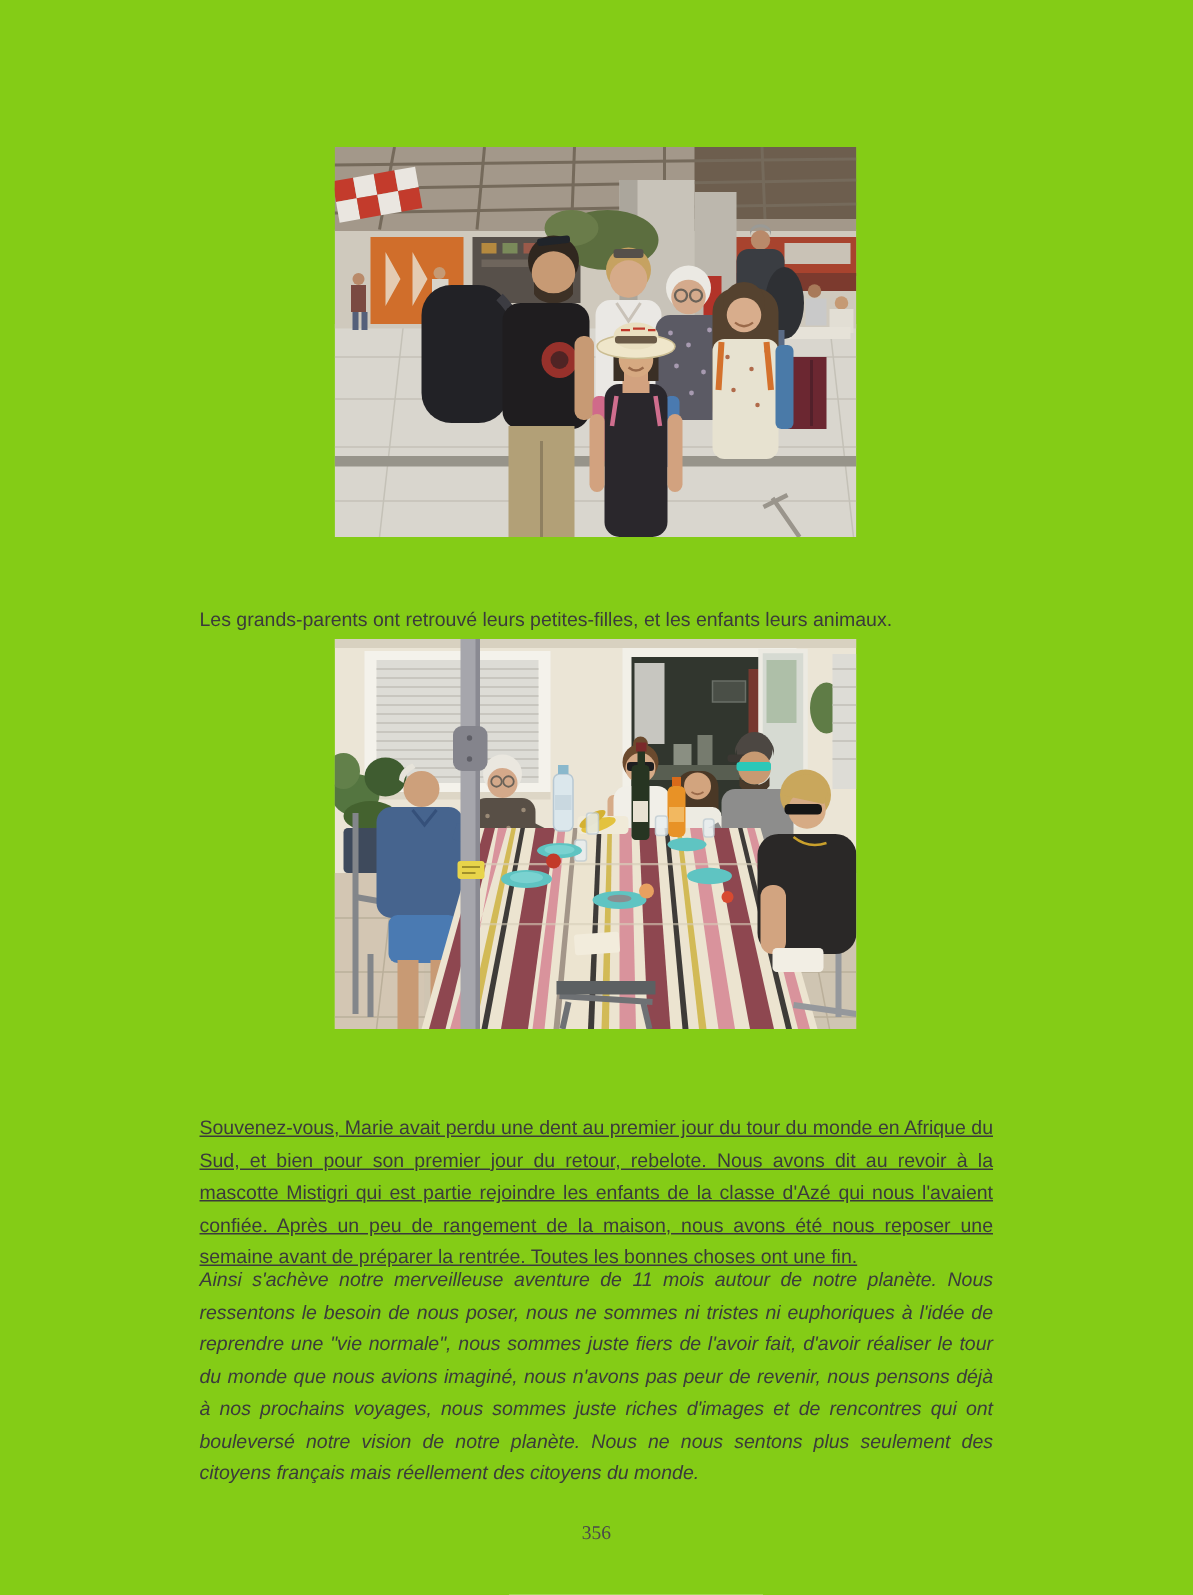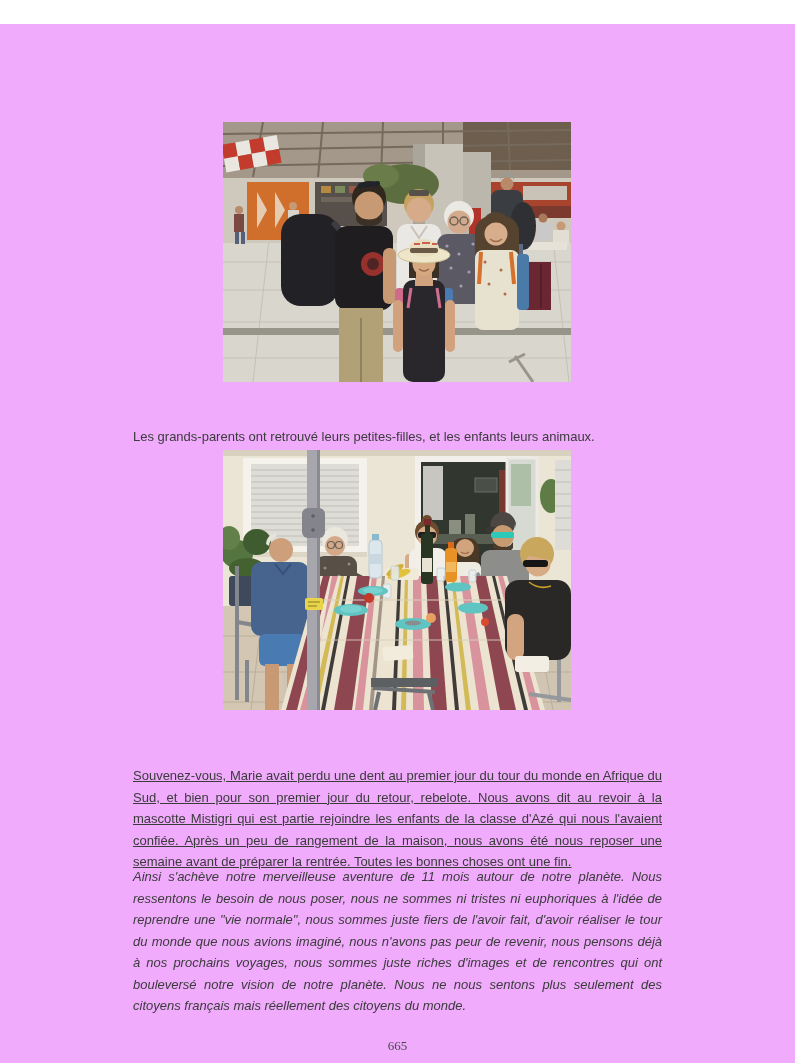--- a/index.html
+++ b/index.html
@@ -1,18 +1,18 @@
 <!DOCTYPE html>
 <html><head>
 <meta charset="utf-8">
 <style>
   html,body{margin:0;padding:0;}
   body{width:795px;height:1063px;background:#ffffff;position:relative;overflow:hidden;
        font-family:"Liberation Sans", sans-serif;}
-  .page{position:absolute;inset:0;background:#f0abfc;margin-top:24px;}
+  .page{position:absolute;inset:0;background:#84cc16;}
   .photo{position:absolute;left:223px;width:348px;height:260px;overflow:hidden;}
   .photo svg{display:block;width:100%;height:100%;}
   #photo-top{top:98px;}
   #photo-bottom{top:426px;}
   .caption{position:absolute;left:133px;top:389px;width:530px;
            font-size:13px;line-height:21px;color:#3b3b3b;}
   .body-par{position:absolute;left:133px;width:529px;font-size:13px;line-height:21.5px;
             color:#3b3b3b;text-align:justify;hyphens:none;}
   #par-1{top:728px;text-decoration:underline;}
   #par-2{top:829px;font-style:italic;}
@@ -424,15 +424,15 @@
         <rect x="82" y="148" width="18" height="12" rx="2" fill="#e8d44a"></rect>
         <line x1="85" y1="152" x2="97" y2="152" stroke="#8a7a20" stroke-width="1"></line>
         <line x1="85" y1="156" x2="94" y2="156" stroke="#8a7a20" stroke-width="1"></line>
       </g>
     </svg>
   </figure>
 
   <p class="body-par" id="par-1">Souvenez-vous, Marie avait perdu une dent au premier jour du tour du monde en Afrique du Sud, et bien pour son premier jour du retour, rebelote. Nous avons dit au revoir à la mascotte Mistigri qui est partie rejoindre les enfants de la classe d'Azé qui nous l'avaient confiée. Après un peu de rangement de la maison, nous avons été nous reposer une semaine avant de préparer la rentrée. Toutes les bonnes choses ont une fin.</p>
   <p class="body-par" id="par-2">Ainsi s'achève notre merveilleuse aventure de 11 mois autour de notre planète. Nous ressentons le besoin de nous poser, nous ne sommes ni tristes ni euphoriques à l'idée de reprendre une "vie normale", nous sommes juste fiers de l'avoir fait, d'avoir réaliser le tour du monde que nous avions imaginé, nous n'avons pas peur de revenir, nous pensons déjà à nos prochains voyages, nous sommes juste riches d'images et de rencontres qui ont bouleversé notre vision de notre planète. Nous ne nous sentons plus seulement des citoyens français mais réellement des citoyens du monde.</p>
 
-  <div class="page-number">665</div>
+  <div class="page-number">356</div>
 
 </div>
 
 </body></html>

